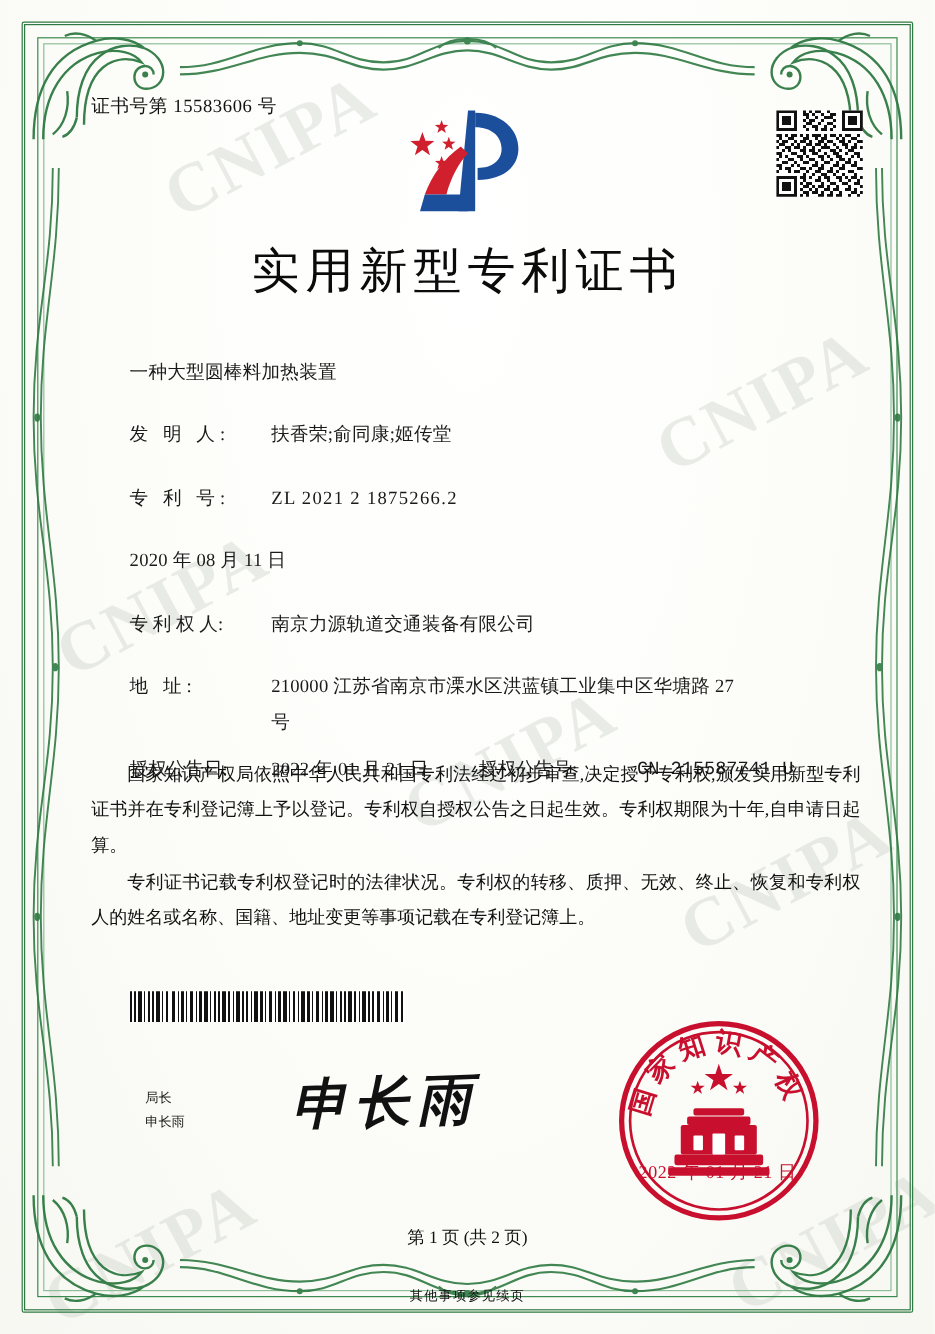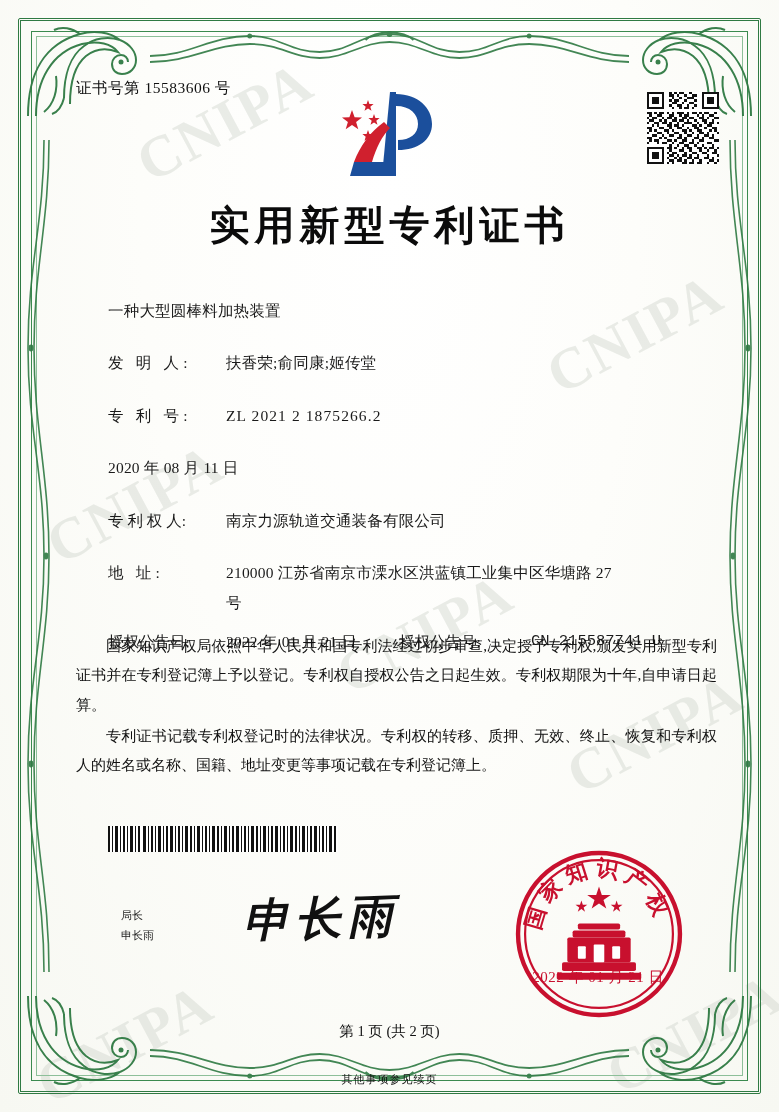--- a/index.html
+++ b/index.html
@@ -122,21 +122,21 @@
   }
   .qr svg { display:block; width:100%; height:100%; }
 
   .title {
     position: absolute;
     left: 0; right: 0;
     top: 198px;
     text-align: center;
     font-family: "Liberation Serif", "DejaVu Serif", serif;
     font-size: 40px;
-    font-weight: 700;
+    font-weight: 400;
     letter-spacing: 5px;
     color: #0b0b0b;
   }
 
   .fields {
     position: absolute;
     left: 108px;
     right: 60px;
     top: 296px;
     font-size: 15.5px;

